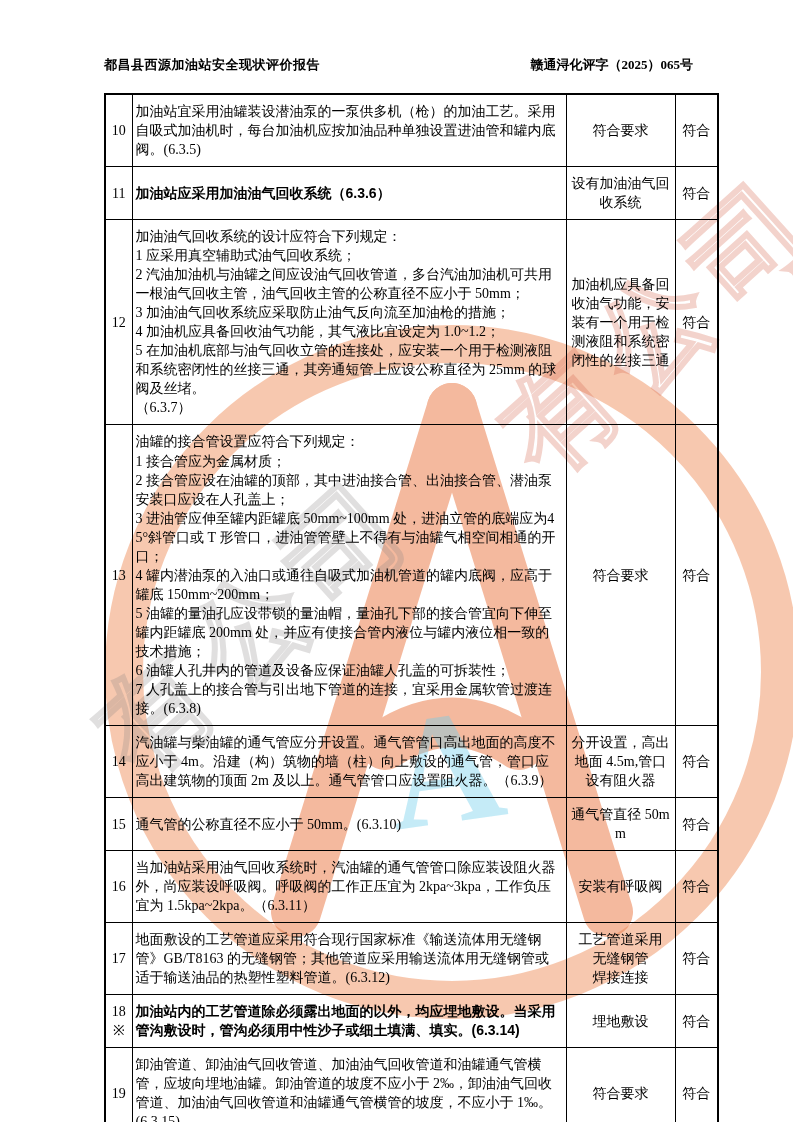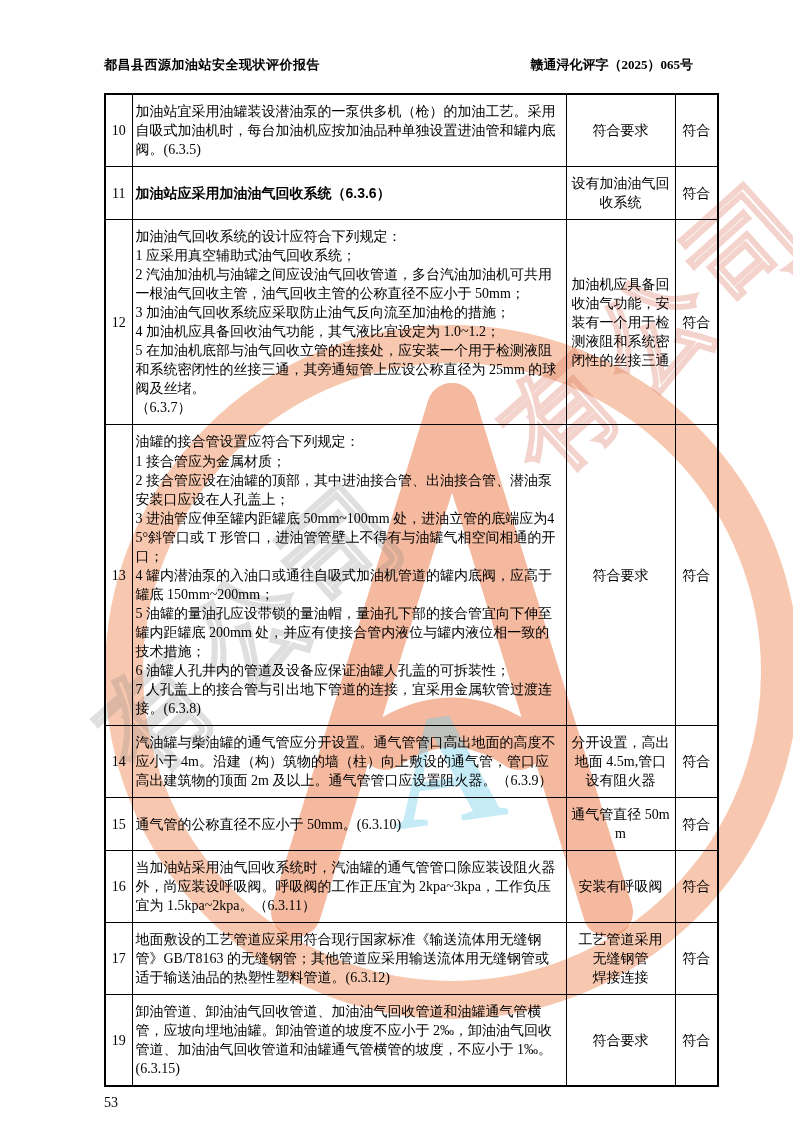--- a/index.html
+++ b/index.html
@@ -151,20 +151,26 @@
   </tr>
           <tr>
     <td class="cell-num">17</td>
     <td class="cell-content">地面敷设的工艺管道应采用符合现行国家标准《输送流体用无缝钢管》GB/T8163 的无缝钢管；其他管道应采用输送流体用无缝钢管或适于输送油品的热塑性塑料管道。(6.3.12)</td>
     <td class="cell-result">工艺管道采用
 无缝钢管
 焊接连接</td>
     <td class="cell-status">符合</td>
   </tr>
           <tr>
+    <td class="cell-num">18※</td>
+    <td class="cell-content bold-content">加油站内的工艺管道除必须露出地面的以外，均应埋地敷设。当采用管沟敷设时，管沟必须用中性沙子或细土填满、填实。(6.3.14)</td>
+    <td class="cell-result">埋地敷设</td>
+    <td class="cell-status">符合</td>
+  </tr>
+          <tr>
     <td class="cell-num">19</td>
     <td class="cell-content">卸油管道、卸油油气回收管道、加油油气回收管道和油罐通气管横管，应坡向埋地油罐。卸油管道的坡度不应小于 2‰，卸油油气回收管道、加油油气回收管道和油罐通气管横管的坡度，不应小于 1‰。(6.3.15)</td>
     <td class="cell-result">符合要求</td>
     <td class="cell-status">符合</td>
   </tr>
         </tbody>
     </table>
 
     <div class="page-number">53</div>
 

